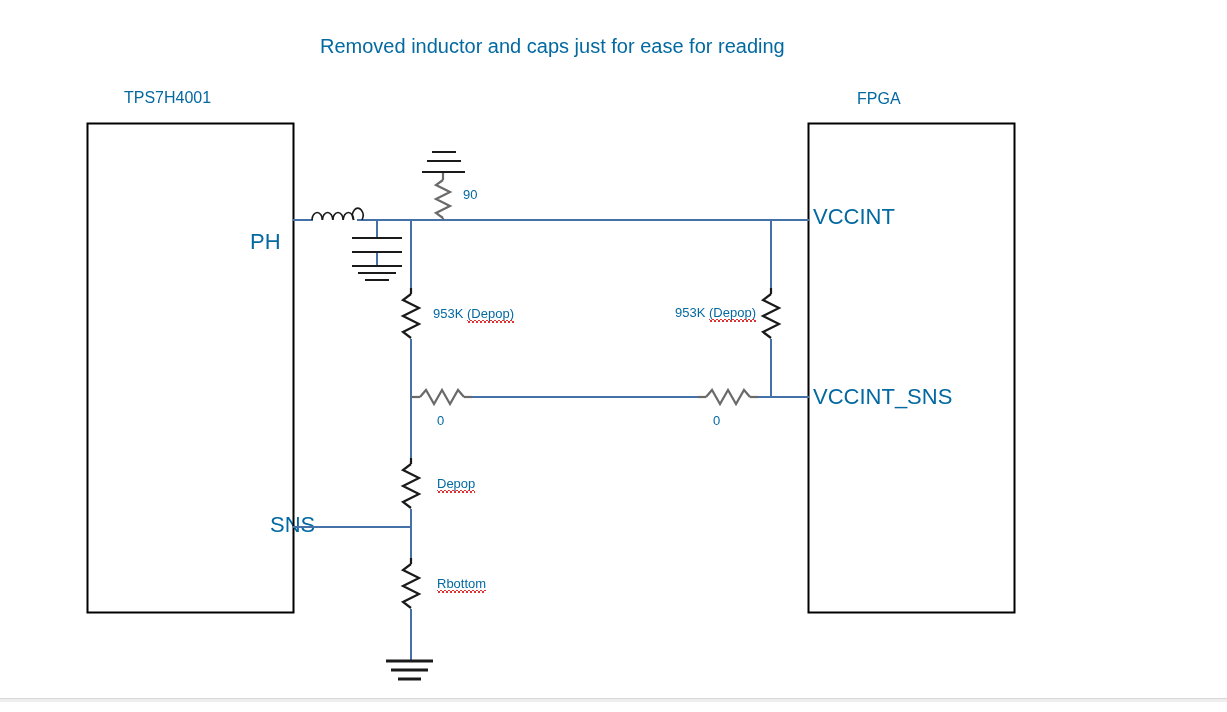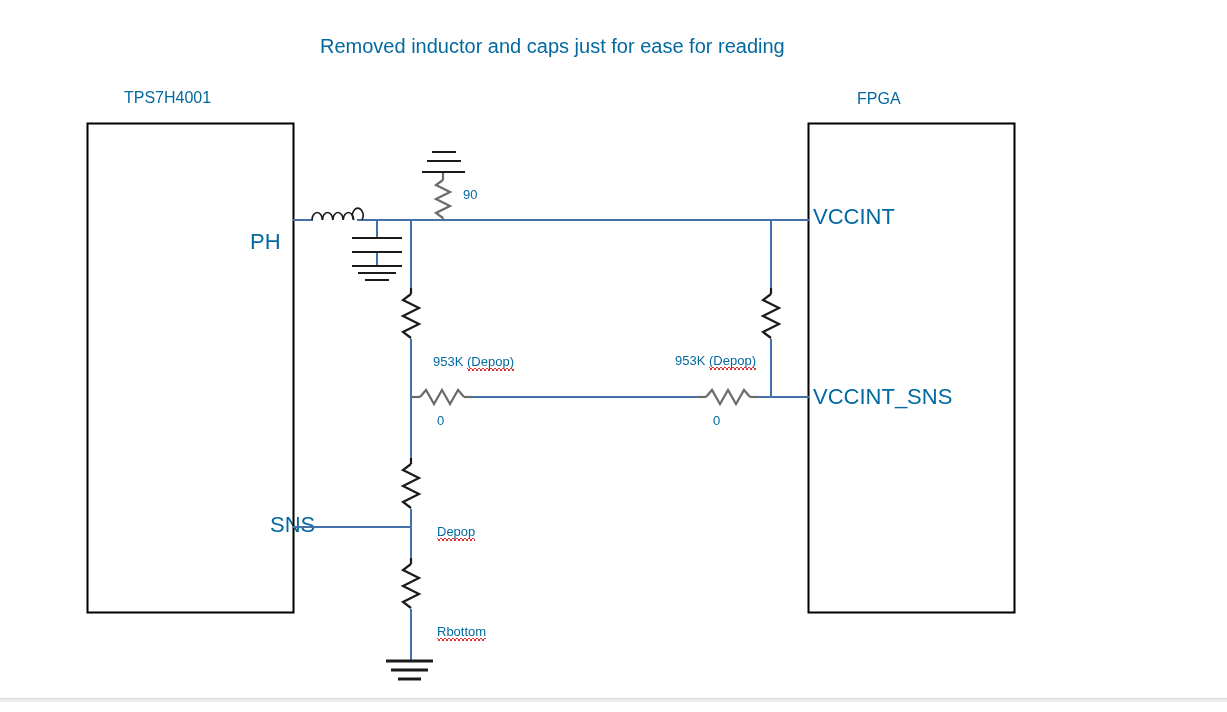--- a/index.html
+++ b/index.html
@@ -53,21 +53,20 @@
   }
   .pin {
     font-size: 22px;
   }
   .val {
     font-size: 13px;
   }
   .spell {
     position: relative;
     display: inline-block;
-    margin-top: 48px;
   }
   .spell::after {
     content: "";
     position: absolute;
     left: 0;
     right: 0;
     bottom: -3px;
     height: 3px;
     background-image:
       linear-gradient(45deg, transparent 45%, #e03030 45%, #e03030 55%, transparent 55%),

